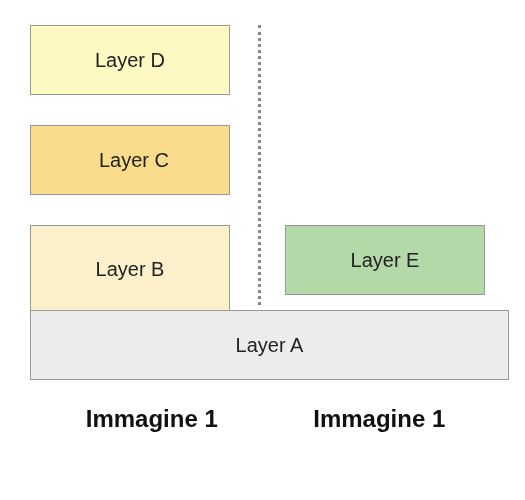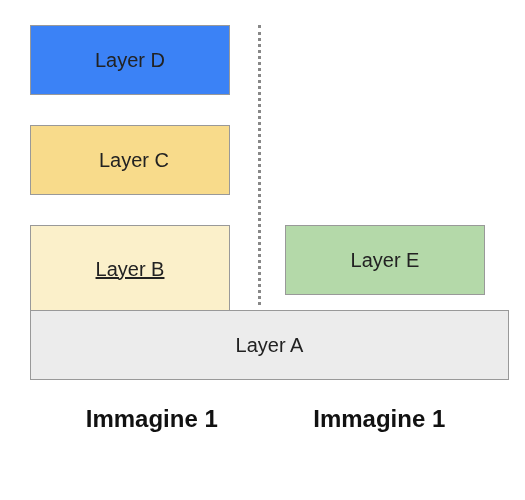--- a/index.html
+++ b/index.html
@@ -21,33 +21,32 @@
       border: 1px solid #999;
       display: flex;
       align-items: center;
       justify-content: center;
       font-size: 20px;
       color: #222;
     }
     .layer-d {
       left: 0; top: 0;
       width: 200px; height: 70px;
-      background: #3b82f6;
+      background: #fef9c3;
     }
     .layer-c {
       left: 0; top: 100px;
       width: 200px; height: 70px;
       background: #f8db8b;
       padding-left: 8px;
     }
     .layer-b {
       left: 0; top: 200px;
       width: 200px; height: 88px;
       background: #fbf0ca;
-      text-decoration: underline;
     }
     .layer-e {
       left: 255px; top: 200px;
       width: 200px; height: 70px;
       background: #b4d9a9;
     }
     .layer-a {
       left: 0; top: 285px;
       width: 479px; height: 70px;
       background: #ececec;

